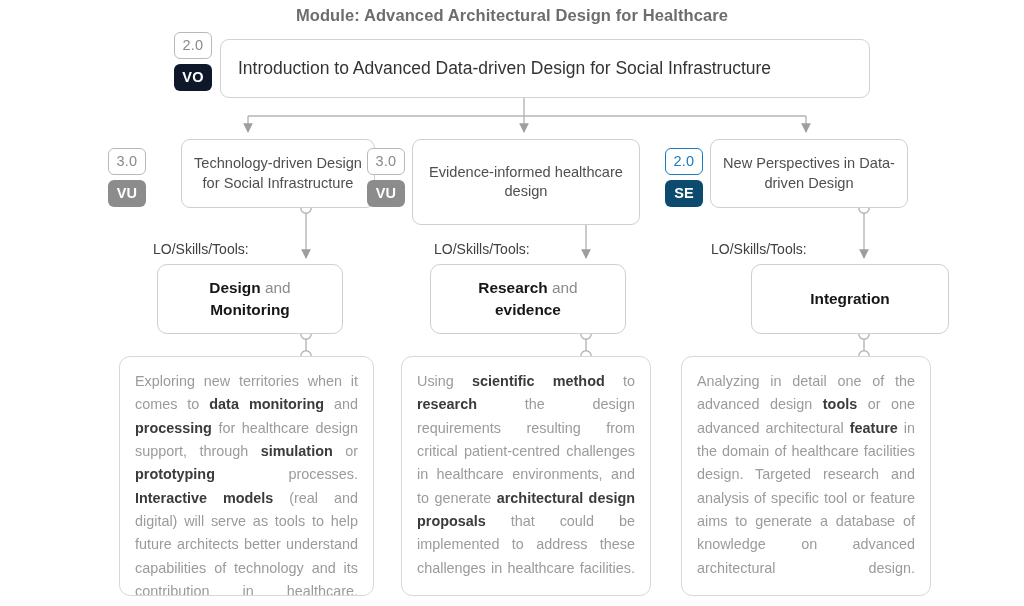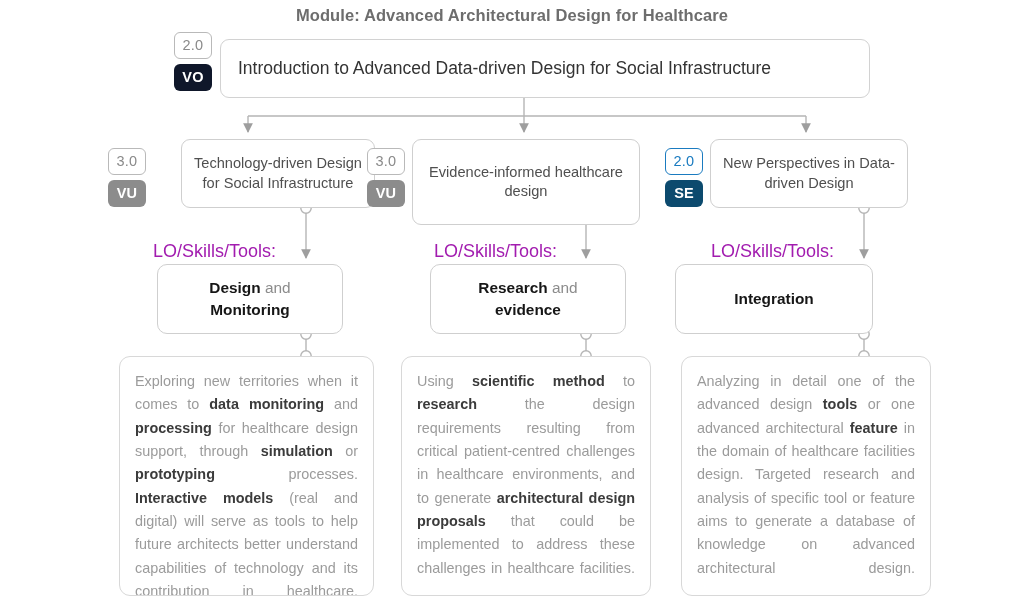--- a/index.html
+++ b/index.html
@@ -104,22 +104,22 @@
     font-weight: normal;
   }
   .badge.solid {
     color: #ffffff;
     font-weight: bold;
   }
 
   
   .lo-label {
     position: absolute;
-    font-size: 18px;
-    color: #a21caf;
+    font-size: 14px;
+    color: #404040;
     white-space: nowrap;
   }
 
   
   .skill-box {
     position: absolute;
     box-sizing: border-box;
     background: #ffffff;
     border: 1.4px solid #cfcfcf;
     border-radius: 10px;
@@ -255,20 +255,20 @@
   </div>
 
   <div class="badge-stack" style="left:665px; top:148px;">
     <div class="badge outline" style="border-color:#1a7bc0; color:#1a7bc0;">2.0</div>
     <div class="badge solid" style="background:#0c4a6e;">SE</div>
   </div>
   <div class="node" style="left:710px; top:139px; width:198px; height:69px;">
     <div class="node-label">New Perspectives in Data-driven Design</div>
   </div>
   <div class="lo-label" style="left:711px; top:241px;">LO/Skills/Tools:</div>
-  <div class="skill-box" style="left:675px; top:264px; width:198px; height:70px;">
+  <div class="skill-box" style="left:751px; top:264px; width:198px; height:70px;">
     <div class="skill-text"><b>Integration</b></div>
   </div>
   <div class="desc-box" style="left:681px; top:356px; width:250px; height:240px;">
     <div class="desc-text">Analyzing in detail one of the advanced design <b>tools</b> or one advanced architectural <b>feature</b> in the domain of healthcare facilities design. Targeted research and analysis of specific tool or feature aims to generate a database of knowledge on advanced architectural design.</div>
   </div>
 
 </div>
 
 </body></html>

